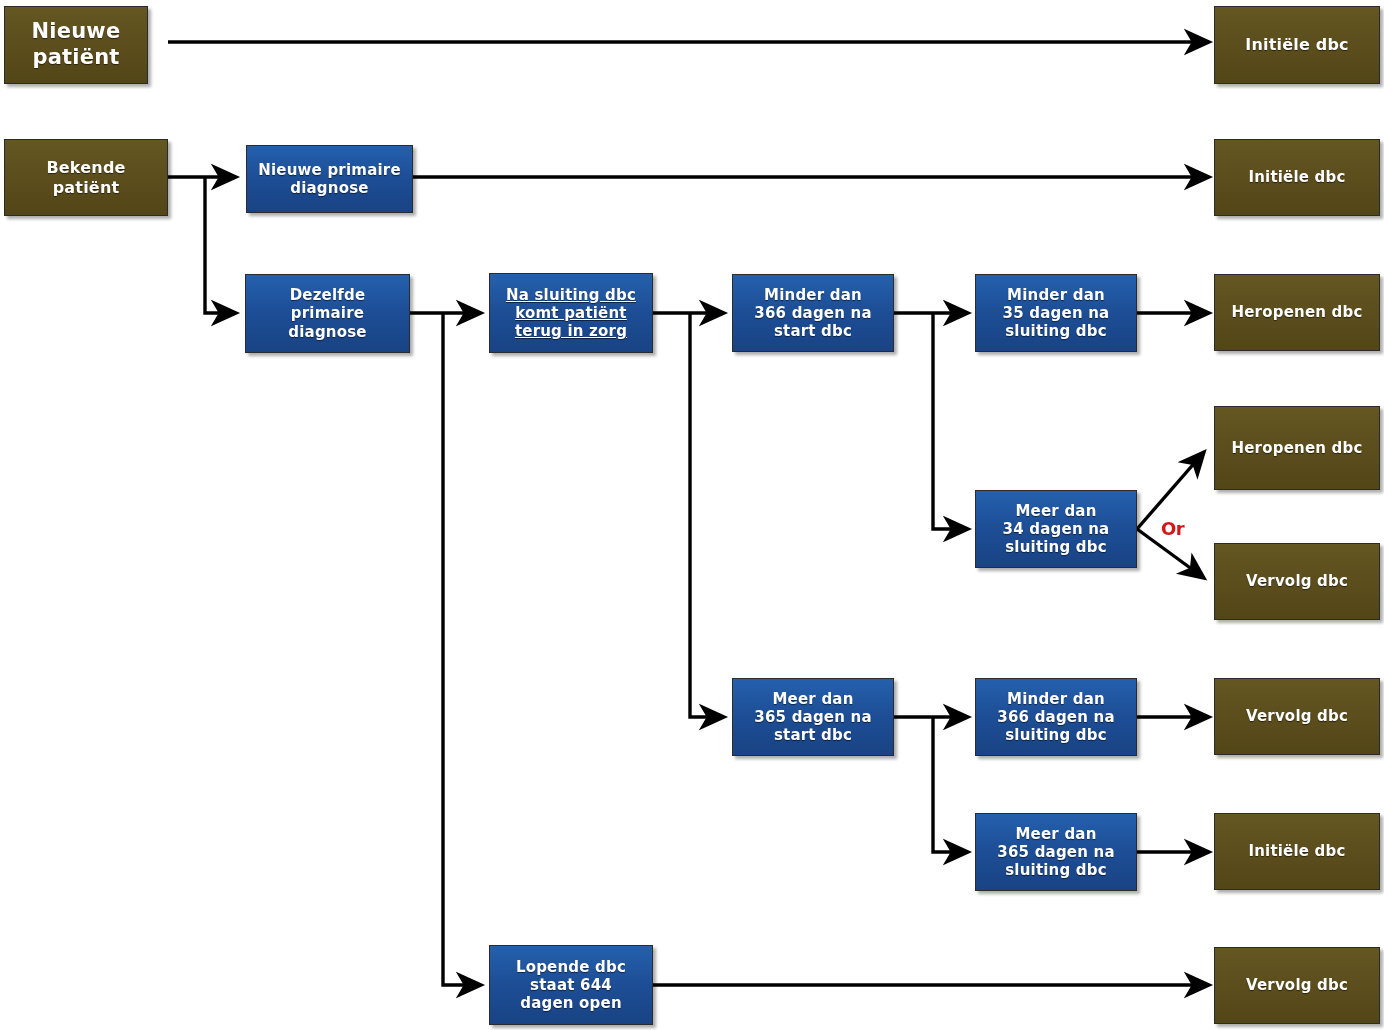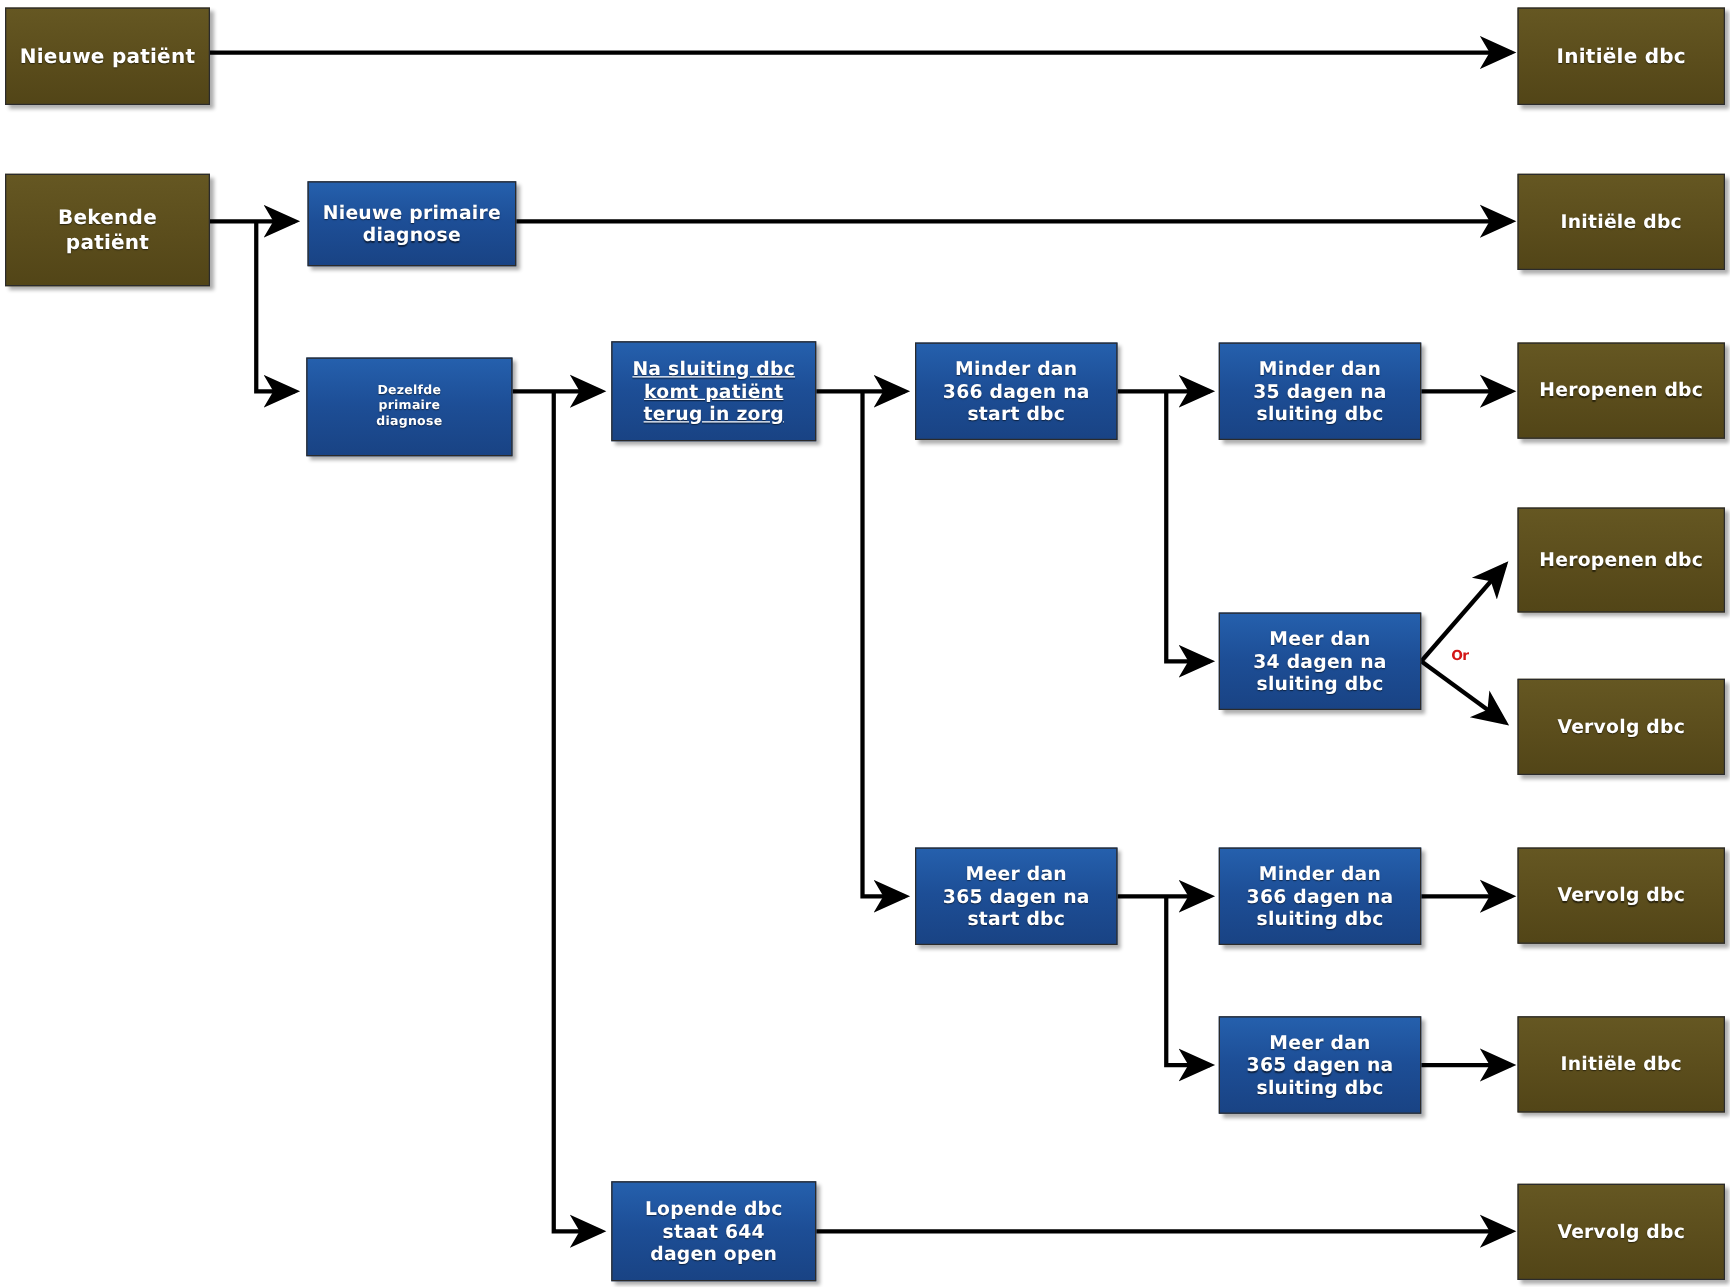--- a/index.html
+++ b/index.html
@@ -54,21 +54,21 @@
   }
   .node.blue {
     background: linear-gradient(180deg, #2560ad 0%, #1d4e96 48%, #194384 100%);
     background-color: #1d4e96;
   }
   .or-label {
     position: absolute;
     color: #d31616;
     font-weight: bold;
     font-family: "DejaVu Sans", sans-serif;
-    font-size: 11px;
+    font-size: 18px;
     letter-spacing: -0.5px;
     z-index: 4;
   }
 </style>
 </head>
 <body>
 
 <div id="canvas">
 
   <svg id="edges" viewBox="0 0 1384 1030">
@@ -104,43 +104,43 @@
       <path d="M933,717 L933,852 L968,852"></path>
 
       <path d="M1137,717 L1209,717"></path>
 
       <path d="M1137,852 L1209,852"></path>
 
       <path d="M653,985 L1209,985"></path>
     </g>
   </svg>
 
-  <div class="node brown" style="left:4px; top:6px; width:164px; height:78px; font-size:16px;">
+  <div class="node brown" style="left:4px; top:6px; width:144px; height:78px; font-size:21px;">
     <span class="label">Nieuwe patiënt</span>
   </div>
 
   <div class="node brown" style="left:1214px; top:6px; width:166px; height:78px; font-size:16px;">
     <span class="label">Initiële dbc</span>
   </div>
 
-  <div class="node brown" style="left:4px; top:139px; width:164px; height:90px; font-size:16px;">
+  <div class="node brown" style="left:4px; top:139px; width:164px; height:77px; font-size:16px;">
     <span class="label">Bekende
 patiënt</span>
   </div>
 
   <div class="node blue" style="left:246px; top:145px; width:167px; height:68px; font-size:15px;">
     <span class="label">Nieuwe primaire
 diagnose</span>
   </div>
 
   <div class="node brown" style="left:1214px; top:139px; width:166px; height:77px; font-size:15px;">
     <span class="label">Initiële dbc</span>
   </div>
 
-  <div class="node blue" style="left:245px; top:286px; width:165px; height:79px; font-size:10px;">
+  <div class="node blue" style="left:245px; top:274px; width:165px; height:79px; font-size:15px;">
     <span class="label">Dezelfde
 primaire
 diagnose</span>
   </div>
 
   <div class="node blue" style="left:489px; top:273px; width:164px; height:80px; font-size:15px;text-decoration:underline;">
     <span class="label">Na sluiting dbc
 komt patiënt
 terug in zorg</span>
   </div>

